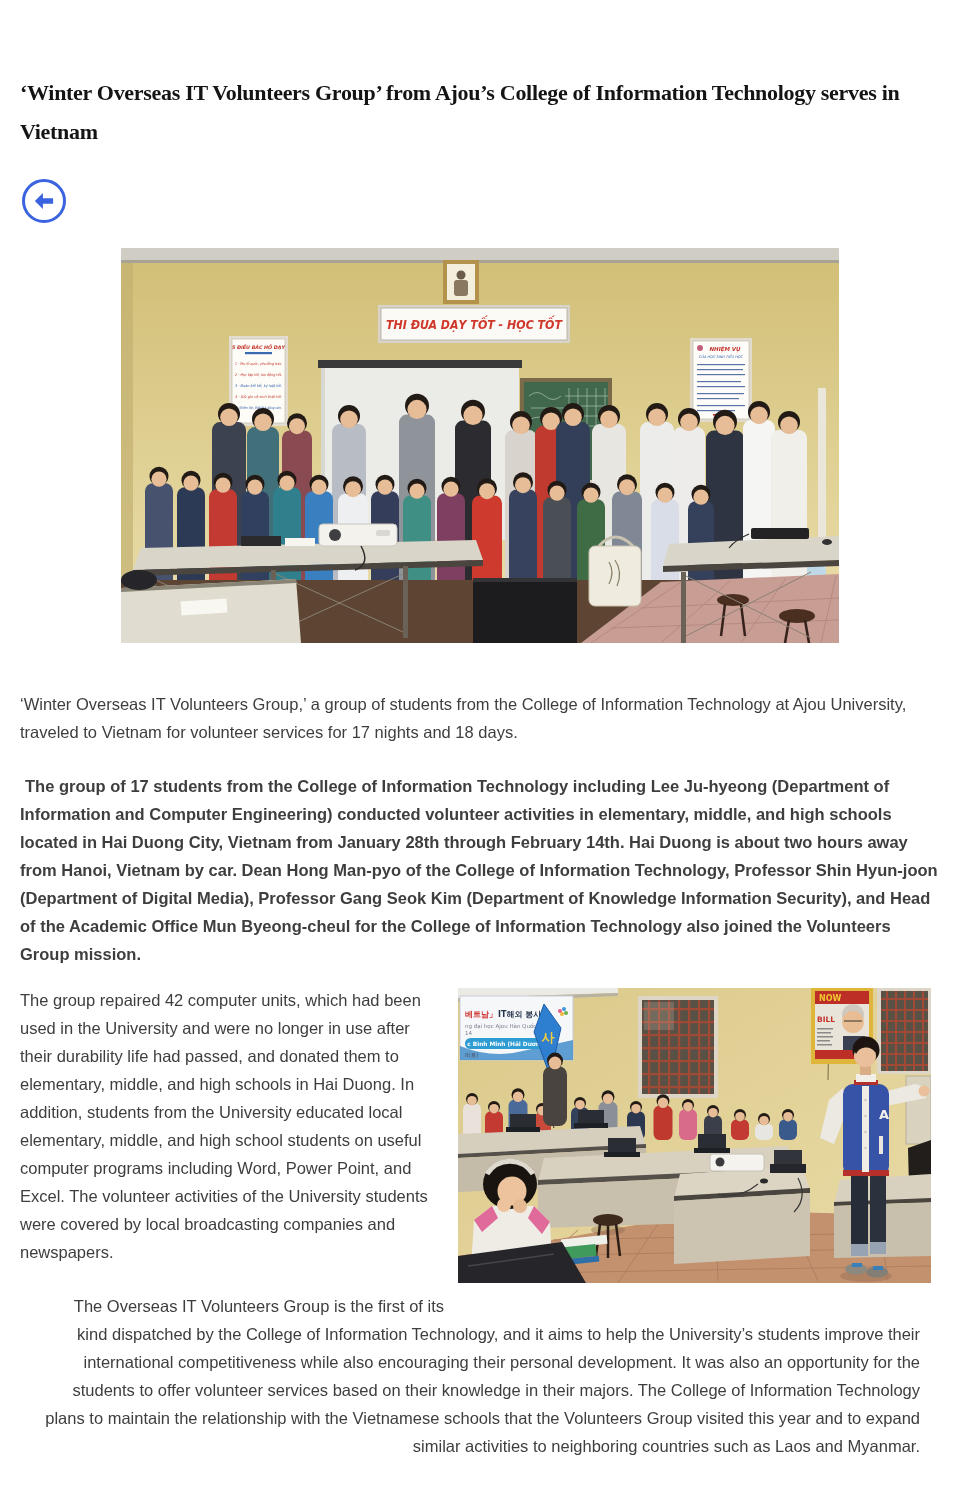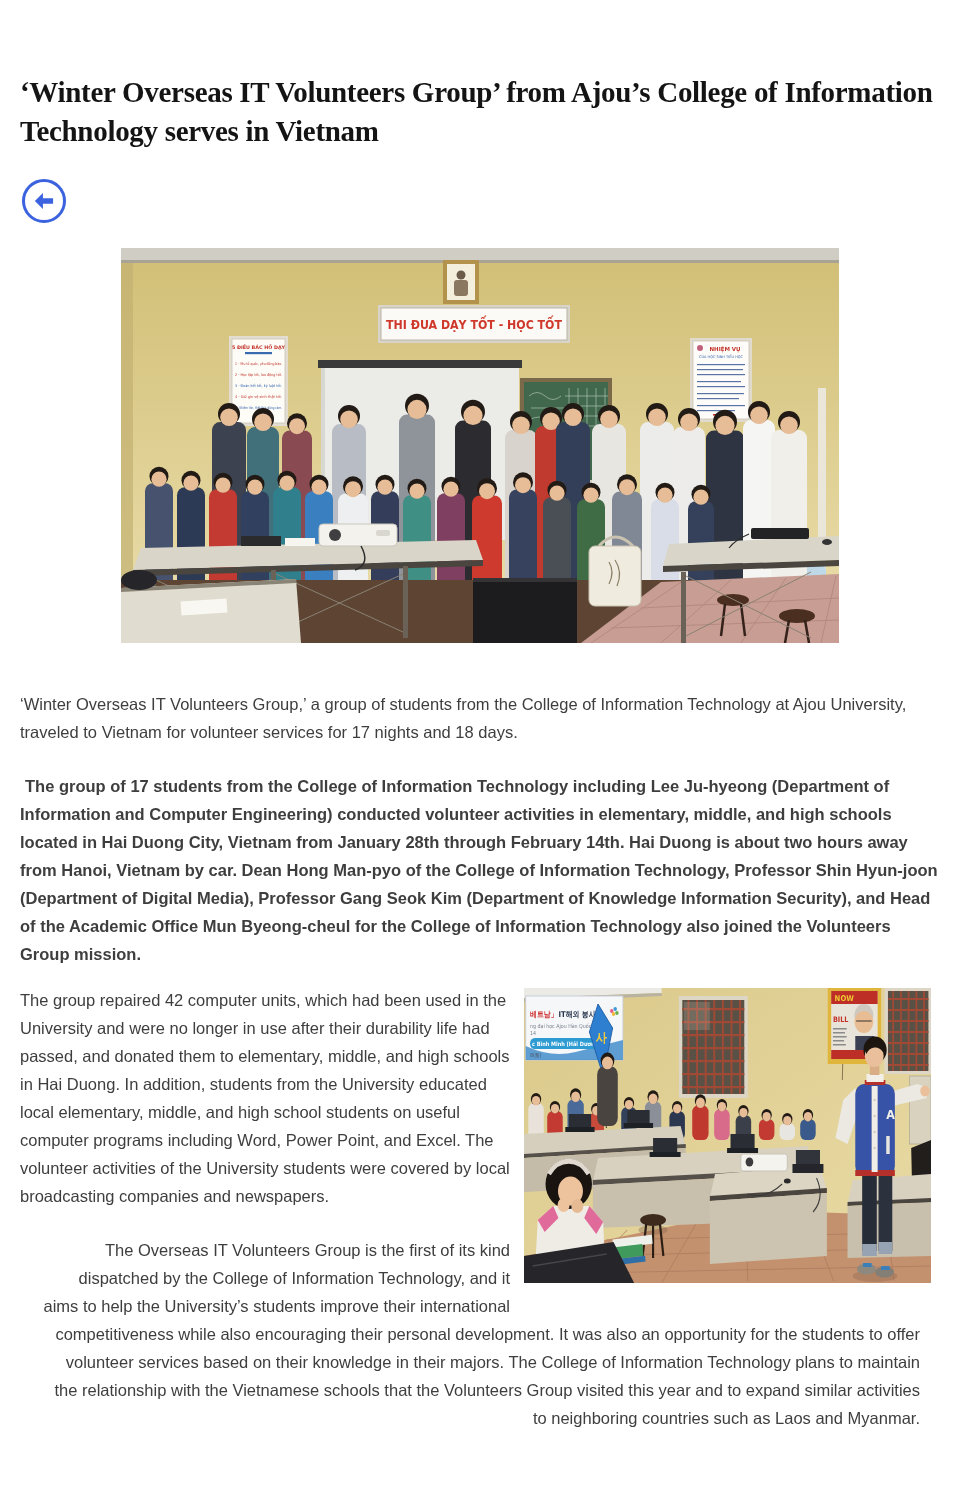--- a/index.html
+++ b/index.html
@@ -1,38 +1,38 @@
 <!DOCTYPE html>
 <html lang="en"><head>
 <meta charset="utf-8">
 <style>
   html,body{margin:0;padding:0;background:#ffffff;}
   .page{width:960px;min-height:1487px;background:#fff;font-family:"Liberation Sans","DejaVu Sans",sans-serif;position:relative;overflow:hidden;}
   h1.title{
     margin:73px 20px 0 20px;
     font-family:"Liberation Serif","DejaVu Serif",serif;
-    font-weight:700;font-size:29px;line-height:39px;color:#141414;letter-spacing:-0.3px;
+    font-weight:700;font-size:22px;line-height:39px;color:#141414;letter-spacing:-0.3px;
   }
   .back-btn{
     width:44px;height:44px;border:3px solid #3B63DF;border-radius:50%;
     margin:28px 0 0 22px;display:flex;align-items:center;justify-content:center;
     cursor:pointer;background:#fff;box-sizing:border-box;
   }
   .back-btn svg{display:block;}
-  .photo1{display:block;margin:25px auto 0 auto;width:718px;height:395px;}
+  .photo1{display:block;margin:25px auto 0 auto;width:718px;height:395px;font-style:italic;}
   .photo1 svg,.photo2 svg{display:block;width:100%;height:100%;}
   p.body-para{
     margin:0 20px;font-size:16.5px;line-height:28px;color:#3e3e3e;
     text-align:left;hyphens:auto;-webkit-hyphens:auto;
   }
   p.p1{margin-top:47px;}
   p.p2{margin-top:26px;text-indent:5px;font-weight:bold;}
   .wrap3{margin:18px 20px 0 20px;}
   .wrap3::after{content:"";display:block;clear:both;}
-  .photo2{float:right;width:407px;height:295px;margin:2px 9px 30px 14px;}
+  .photo2{float:right;width:473px;height:295px;margin:2px 9px 30px 14px;}
   p.p3{margin:0;}
   p.p4{margin-top:26px;text-align:right;}
   text{font-family:"DejaVu Sans",sans-serif;}
 </style>
 </head>
 <body>
 
 <div class="page">
 
   <h1 class="title">‘Winter Overseas IT Volunteers Group’ from Ajou’s College of Information Technology serves in Vietnam</h1>

